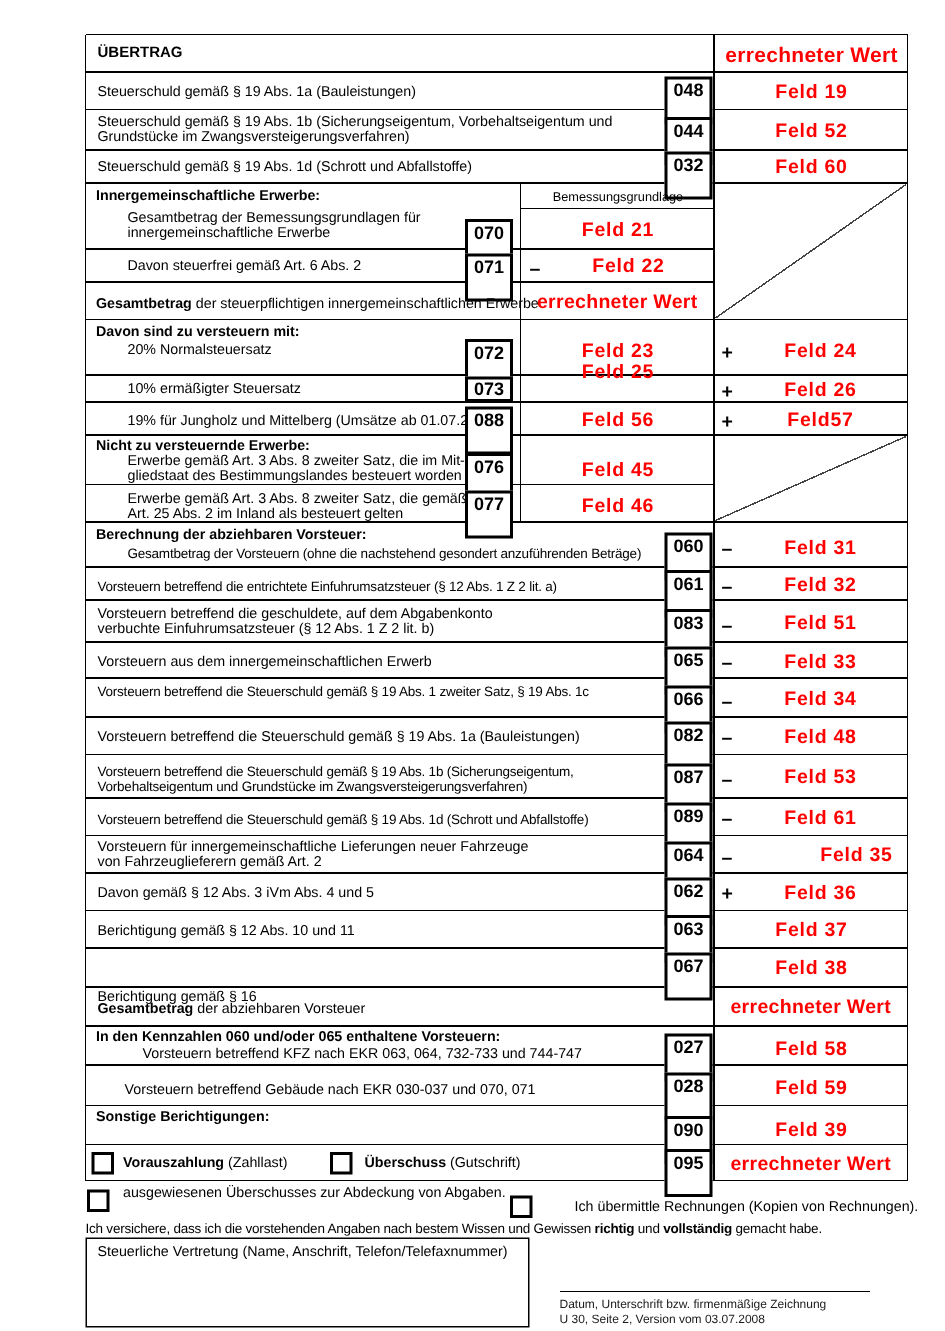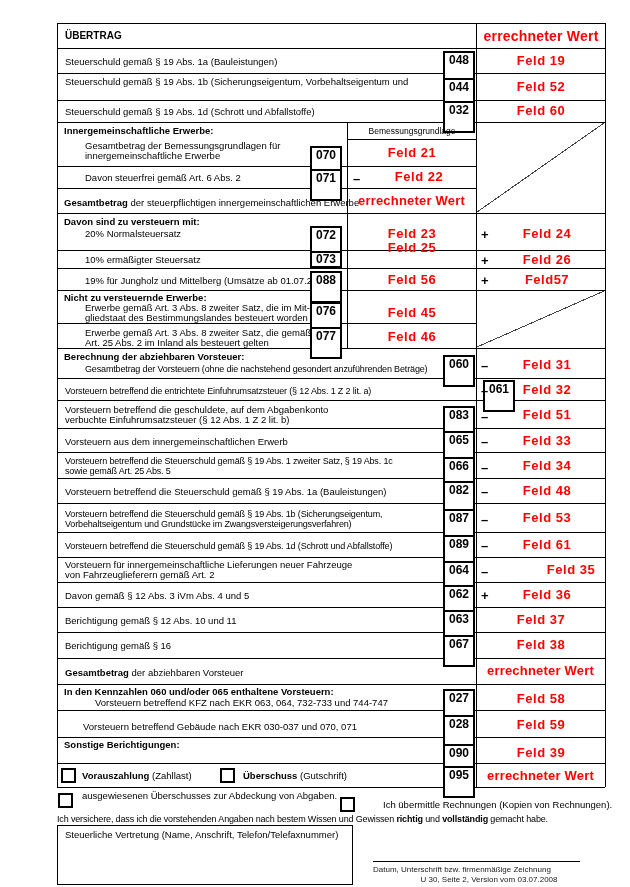--- a/index.html
+++ b/index.html
@@ -84,20 +84,21 @@
 
   <div>
     <span class="t" style="left:65px;top:57px;">Steuerschuld gemäß § 19 Abs. 1a (Bauleistungen)</span>
     <span class="code" style="left:443px;top:51px;">048</span>
     <span class="feld" style="left:477px;top:54px;width:128px;">Feld 19</span>
   </div>
 
   <div>
     <div class="t" style="left:65px;top:77px;">
       <span class="block">Steuerschuld gemäß § 19 Abs. 1b (Sicherungseigentum, Vorbehaltseigentum und</span>
+      <span class="block">Grundstücke im Zwangsversteigerungsverfahren)</span>
     </div>
     <span class="code" style="left:443px;top:78px;">044</span>
     <span class="feld" style="left:477px;top:80px;width:128px;">Feld 52</span>
   </div>
 
   <div>
     <span class="t" style="left:65px;top:107px;">Steuerschuld gemäß § 19 Abs. 1d (Schrott und Abfallstoffe)</span>
     <span class="code" style="left:443px;top:101px;">032</span>
     <span class="feld" style="left:477px;top:104px;width:128px;">Feld 60</span>
   </div>
@@ -172,21 +173,21 @@
   <div>
     <span class="t b" style="left:64px;top:352px;">Berechnung der abziehbaren Vorsteuer:</span>
     <span class="t tight" style="left:85px;top:364px;">Gesamtbetrag der Vorsteuern (ohne die nachstehend gesondert anzuführenden Beträge)</span>
     <span class="code" style="left:443px;top:355px;">060</span>
     <span class="sign" style="left:481px;top:359px;">–</span>
     <span class="feld" style="left:490px;top:358px;width:114px;">Feld 31</span>
   </div>
 
   <div>
     <span class="t tight" style="left:65px;top:386px;">Vorsteuern betreffend die entrichtete Einfuhrumsatzsteuer (§ 12 Abs. 1 Z 2 lit. a)</span>
-    <span class="code" style="left:443px;top:380px;margin-left:40px;">061</span>
+    <span class="code" style="left:443px;top:380px;">061</span>
     <span class="sign" style="left:481px;top:384px;">–</span>
     <span class="feld" style="left:490px;top:383px;width:114px;">Feld 32</span>
   </div>
 
   <div>
     <div class="t" style="left:65px;top:405px;">
       <span class="block">Vorsteuern betreffend die geschuldete, auf dem Abgabenkonto</span>
       <span class="block">verbuchte Einfuhrumsatzsteuer (§ 12 Abs. 1 Z 2 lit. b)</span>
     </div>
     <span class="code" style="left:443px;top:406px;">083</span>
@@ -197,21 +198,20 @@
   <div>
     <span class="t" style="left:65px;top:437px;">Vorsteuern aus dem innergemeinschaftlichen Erwerb</span>
     <span class="code" style="left:443px;top:431px;">065</span>
     <span class="sign" style="left:481px;top:435px;">–</span>
     <span class="feld" style="left:490px;top:434px;width:114px;">Feld 33</span>
   </div>
 
   <div>
     <div class="t tight" style="left:65px;top:456px;">
       <span class="block">Vorsteuern betreffend die Steuerschuld gemäß § 19 Abs. 1 zweiter Satz, § 19 Abs. 1c</span>
-      <span class="block">sowie gemäß Art. 25 Abs. 5</span>
     </div>
     <span class="code" style="left:443px;top:457px;">066</span>
     <span class="sign" style="left:481px;top:461px;">–</span>
     <span class="feld" style="left:490px;top:459px;width:114px;">Feld 34</span>
   </div>
 
   <div>
     <span class="t" style="left:65px;top:487px;">Vorsteuern betreffend die Steuerschuld gemäß § 19 Abs. 1a (Bauleistungen)</span>
     <span class="code" style="left:443px;top:481px;">082</span>
     <span class="sign" style="left:481px;top:485px;">–</span>
@@ -252,21 +252,21 @@
     <span class="feld" style="left:490px;top:588px;width:114px;">Feld 36</span>
   </div>
 
   <div>
     <span class="t" style="left:65px;top:616px;">Berichtigung gemäß § 12 Abs. 10 und 11</span>
     <span class="code" style="left:443px;top:610px;">063</span>
     <span class="feld" style="left:477px;top:613px;width:128px;">Feld 37</span>
   </div>
 
   <div>
-    <span class="t" style="left:65px;top:641px;">Berichtigung gemäß § 16</span>
+    <span class="t" style="left:65px;top:660px;">Berichtigung gemäß § 16</span>
     <span class="code" style="left:443px;top:635px;">067</span>
     <span class="feld" style="left:477px;top:638px;width:128px;">Feld 38</span>
   </div>
 
   <div>
     <span class="t" style="left:65px;top:668px;"><span class="b">Gesamtbetrag</span><span> der abziehbaren Vorsteuer</span></span>
     <span class="feld ew" style="left:476px;top:664px;width:129px;">errechneter Wert</span>
   </div>
 
   <div>
@@ -304,15 +304,15 @@
     </div>
     <span class="cb" style="left:340px;top:797px;"></span>
     <span class="t" style="left:363px;top:800px;padding-left:20px;">Ich übermittle Rechnungen (Kopien von Rechnungen).</span>
     <span class="t tight" style="left:57px;top:814px;"><span>Ich versichere, dass ich die vorstehenden Angaben nach bestem Wissen und Gewissen </span><span class="b">richtig</span><span> und </span><span class="b">vollständig</span><span> gemacht habe.</span></span>
   </div>
 
   <div class="vbox" style="left:57px;top:825px;width:296px;height:60px;"></div>
   <span class="t" style="left:65px;top:830px;">Steuerliche Vertretung (Name, Anschrift, Telefon/Telefaxnummer)</span>
 
   <span class="t tiny" style="left:373px;top:865px;color:#1a1a1a;">Datum, Unterschrift bzw. firmenmäßige Zeichnung</span>
-  <span class="t tiny" style="left:373px;top:875px;width:232px;text-align:center;color:#1a1a1a;">U 30, Seite 2, Version vom 03.07.2008</span>
+  <span class="t tiny" style="left:373px;top:875px;width:232px;text-align:left;color:#1a1a1a;">U 30, Seite 2, Version vom 03.07.2008</span>
 
 </div>
 
 </body></html>

